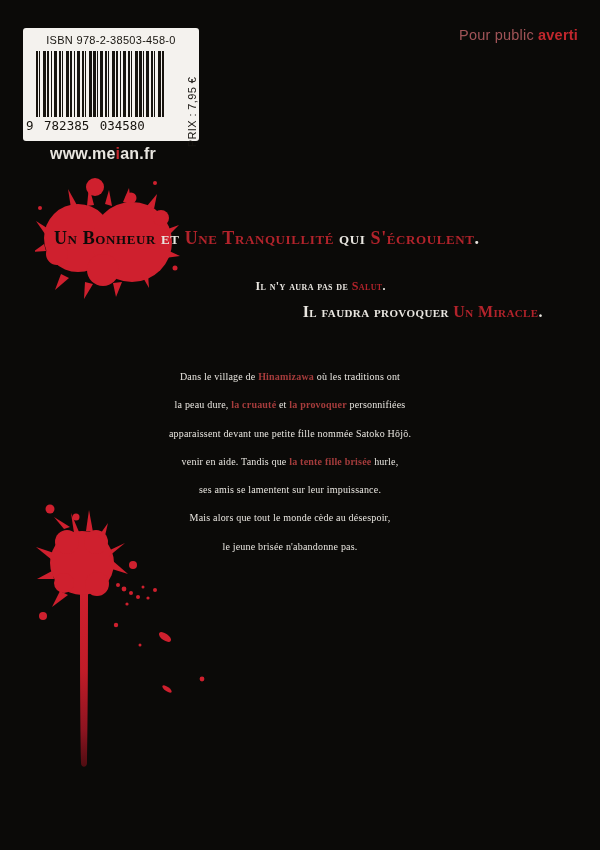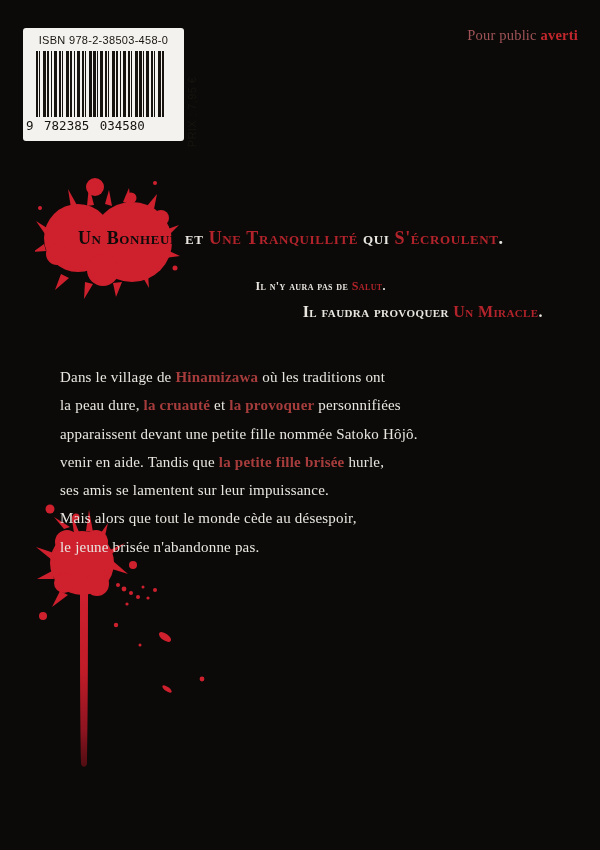--- a/index.html
+++ b/index.html
@@ -4,27 +4,27 @@
 <style>
   html,body{margin:0;padding:0;background:#000;}
   .cover{
     position:relative;width:600px;height:850px;overflow:hidden;
     background:var(--background,#0b0a08);
     font-family:"Liberation Serif",serif;
   }
   
   .age-notice{
     position:absolute;top:27px;right:22px;
-    font-family:Liberation Serif, serif;font-size:14.5px;letter-spacing:.2px;
+    font-family:Liberation Sans, sans-serif;font-size:14.5px;letter-spacing:.2px;
   }
   .notice-pre{color:var(--notice-muted,#a15458);}
   .notice-hl{color:var(--notice-red,#c1272d);font-weight:bold;}
   
   .barcode-label{
-    position:absolute;left:23px;top:28px;width:161px;height:113px;
+    position:absolute;left:23px;top:28px;width:176px;height:113px;
     background:var(--label-bg,#f4f2ee);border-radius:3px;
     color:var(--label-ink,#17140f);
   }
   .isbn{
     position:absolute;top:6px;left:0;width:100%;text-align:center;
     font-family:"Liberation Sans",sans-serif;font-size:11px;letter-spacing:.3px;
   }
   .bars{
     position:absolute;left:13px;top:23px;width:128px;height:66px;
     background:repeating-linear-gradient(90deg,
@@ -52,46 +52,47 @@
   .splat{position:absolute;color:var(--blood,#cf202e);}
   .splat-top{left:35px;top:178px;width:145px;height:130px;}
   .splat-drip{left:30px;top:495px;width:180px;height:290px;}
   
   .tagline-line{
     position:absolute;font-variant:small-caps;font-weight:bold;white-space:nowrap;
   }
   .tl1{left:54px;top:228px;font-size:18px;letter-spacing:.6px;}
   .tl2{right:214px;top:279px;font-size:12px;letter-spacing:.4px;}
   .tl3{right:57px;top:303px;font-size:16px;letter-spacing:.4px;}
-  .tagline-line .seg-black{color:#0d0b09;margin-left:24px;}
+  .tagline-line .seg-black{color:#0d0b09;}
   .tagline-line .seg-white{color:var(--text-white,#e9e6e0);}
   .tagline-line .seg-red{color:var(--tagline-red,#b2232b);}
   
   .body-text{
-    position:absolute;top:363px;right:80px;width:460px;text-align:left;
-    font-size:15px;line-height:28.3px;letter-spacing:.2px;
+    position:absolute;top:363px;right:80px;width:460px;text-align:center;
+    font-size:10px;line-height:28.3px;letter-spacing:.2px;
     color:var(--text-white,#e9e6e0);
   }
   .body-text .seg-white{color:var(--text-white,#e9e6e0);}
   .body-text .seg-red{color:var(--body-red,#a63c3c);font-weight:bold;}
 </style>
 </head>
 <body>
 
 <div class="cover">
 
   <div class="age-notice"><span class="notice-pre">Pour public </span><span class="notice-hl">averti</span></div>
 
   <div class="barcode-label">
     <div class="isbn">ISBN 978-2-38503-458-0</div>
     <div class="bars"></div>
     <div class="barcode-number">9 782385 034580</div>
     <div class="price">PRIX : 7,95 €</div>
   </div>
 
+  <div class="website"><span>www.me</span><span class="accent">i</span><span>an.fr</span></div>
 
   <svg class="splat splat-top" viewBox="0 0 145 130" aria-hidden="true">
     <g fill="currentColor">
       <circle cx="60" cy="9" r="9"></circle>
       <circle cx="96" cy="20" r="5.5"></circle>
       <circle cx="43" cy="60" r="34"></circle>
       <circle cx="97" cy="64" r="40"></circle>
       <circle cx="68" cy="92" r="16"></circle>
       <circle cx="22" cy="76" r="11"></circle>
       <circle cx="126" cy="40" r="8"></circle>
@@ -162,19 +163,19 @@
       <ellipse cx="135" cy="142" rx="7" ry="3.4" transform="rotate(35 135 142)"></ellipse>
       <circle cx="172" cy="184" r="2.4"></circle>
       <ellipse cx="137" cy="194" rx="5.5" ry="2.2" transform="rotate(35 137 194)"></ellipse>
     </g>
   </svg>
 
   <div class="body-text" id="body-text">
       <div class=""><span class="seg-white">Dans le village de </span><span class="seg-red">Hinamizawa</span><span class="seg-white"> où les traditions ont</span></div>
       <div class=""><span class="seg-white">la peau dure, </span><span class="seg-red">la cruauté</span><span class="seg-white"> et </span><span class="seg-red">la provoquer</span><span class="seg-white"> personnifiées</span></div>
       <div class=""><span class="seg-white">apparaissent devant une petite fille nommée Satoko Hôjô.</span></div>
-      <div class=""><span class="seg-white">venir en aide. Tandis que </span><span class="seg-red">la petite fille brisée</span><span class="seg-white"> hurle,</span></div>
+      <div class=""><span class="seg-white">venir en aide. Tandis que </span><span class="seg-red">la tente fille brisée</span><span class="seg-white"> hurle,</span></div>
       <div class=""><span class="seg-white">ses amis se lamentent sur leur impuissance.</span></div>
       <div class=""><span class="seg-white">Mais alors que tout le monde cède au désespoir,</span></div>
       <div class=""><span class="seg-white">le jeune brisée n'abandonne pas.</span></div>
     </div>
 
 </div>
 
 </body></html>

